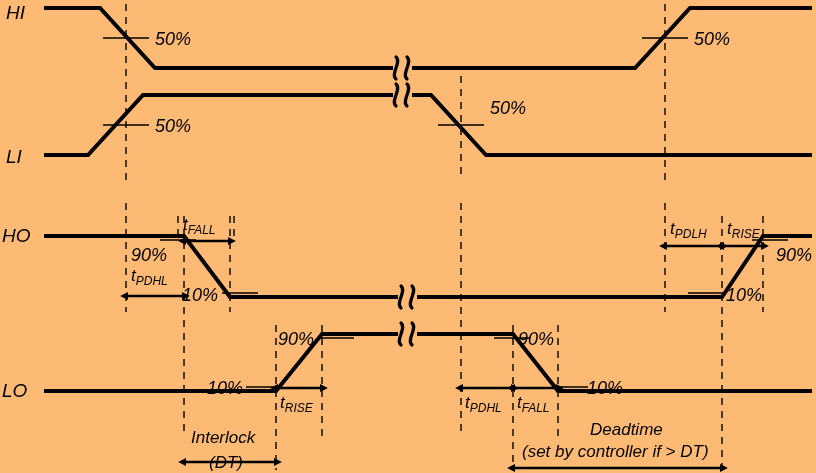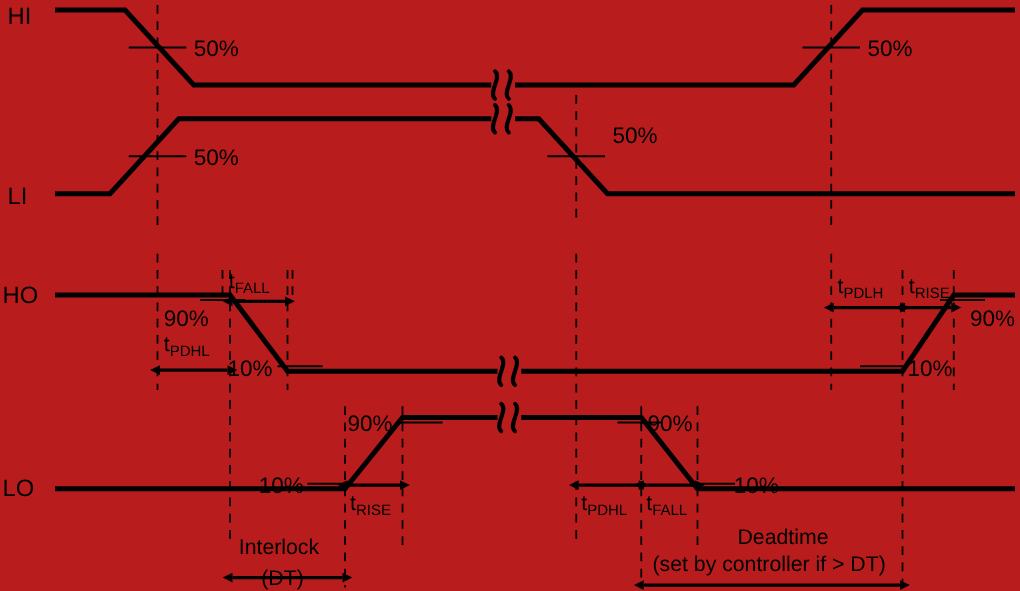--- a/index.html
+++ b/index.html
@@ -8,22 +8,23 @@
     padding: 0;
     background: #ffffff;
   }
   body {
     font-family: "Liberation Sans", sans-serif;
   }
   #diagram-root {
     position: relative;
     width: 816px;
     height: 473px;
-    background: #b91c1c;
+    background: #fdba74;
     overflow: hidden;
+    font-style: italic;
   }
   svg#timing-svg {
     display: block;
     width: 816px;
     height: 473px;
   }
   .sig-line {
     fill: none;
     stroke: #000000;
     stroke-width: 4;

